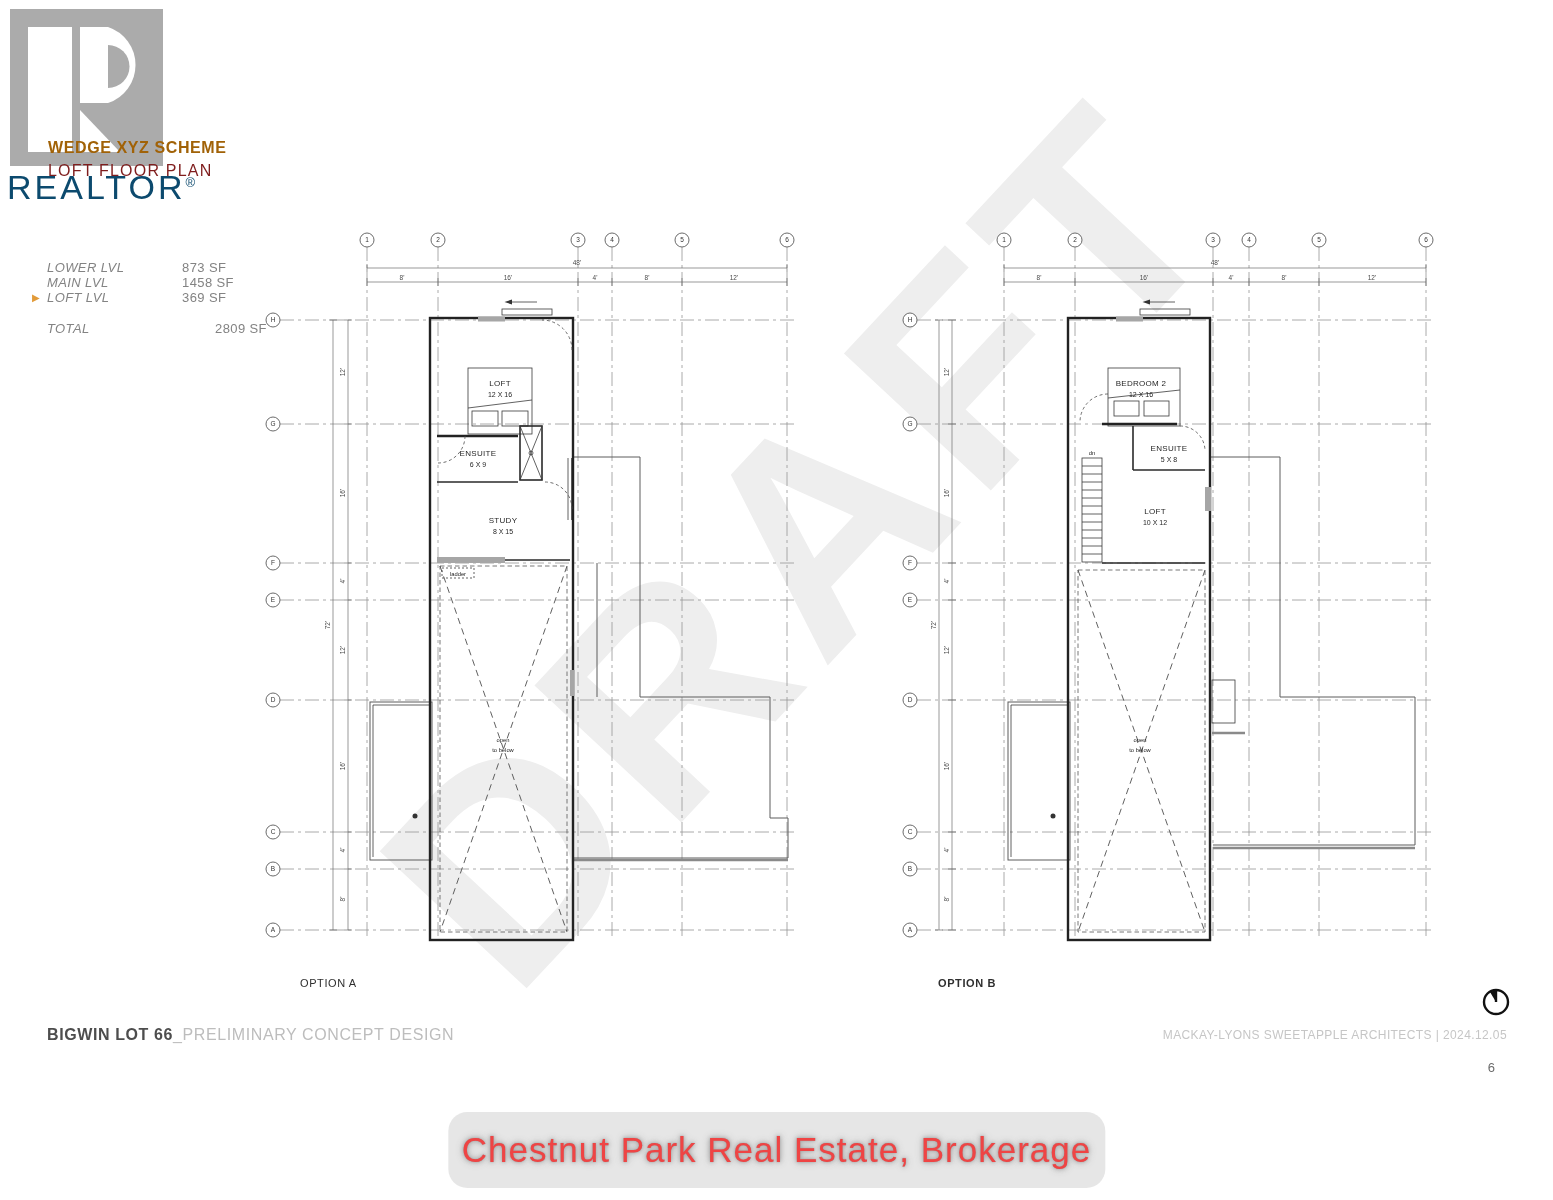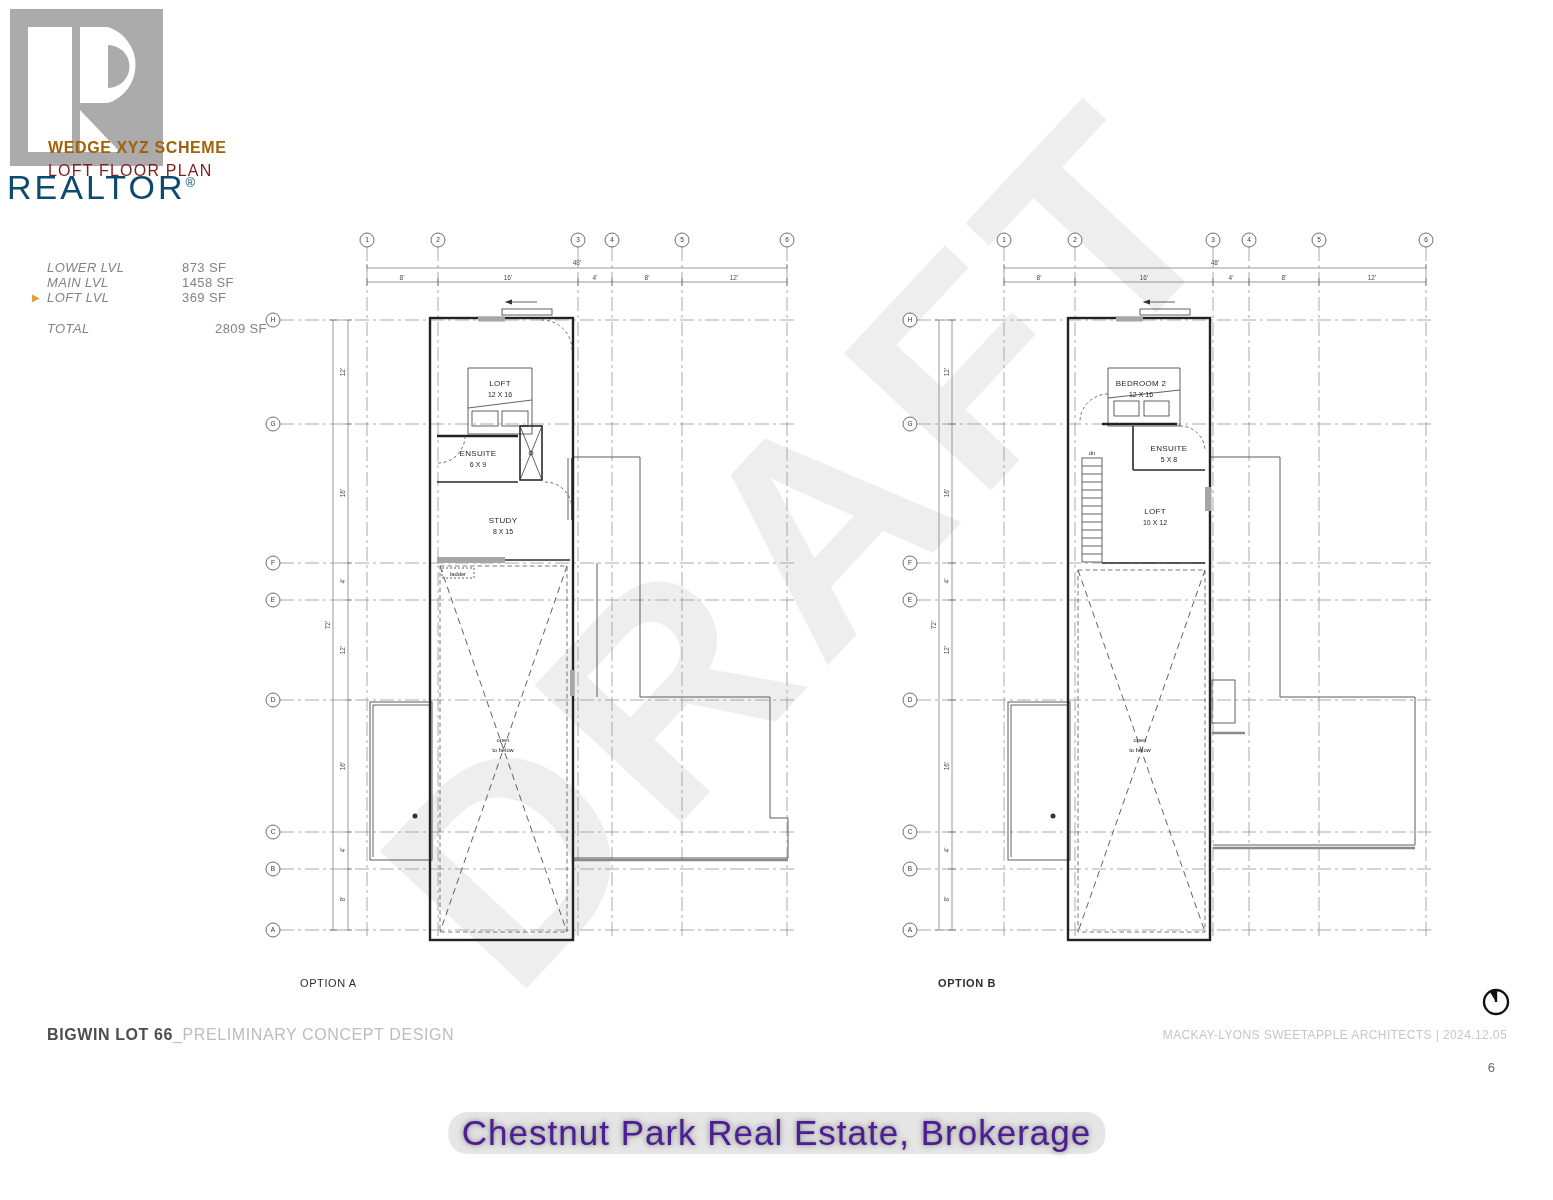--- a/index.html
+++ b/index.html
@@ -3,22 +3,22 @@
 <meta charset="utf-8">
 <style>
   html,body{margin:0;padding:0;background:#fff;}
   #sheet{position:relative;width:1553px;height:1200px;background:#fff;overflow:hidden;
          font-family:"Liberation Sans",sans-serif;}
   
   .draft-wm{position:absolute;left:290px;top:440px;width:940px;height:300px;
             transform:rotate(-47deg);font-size:292px;font-weight:bold;color:#eeeeee;
             letter-spacing:16px;line-height:300px;text-align:center;z-index:0;user-select:none;}
   .brokerage-wm{position:absolute;left:50%;top:1112px;transform:translateX(-50%);
-            font-size:35px;color:#4c1d95;letter-spacing:1px;white-space:nowrap;z-index:3;
-            background:rgba(190,190,190,.38);padding:1px 14px;
+            font-size:35px;color:#ef4444;letter-spacing:1px;white-space:nowrap;z-index:3;
+            background:rgba(190,190,190,.38);padding:18px 14px;
             text-shadow:0 0 4px #9c9c9c,0 0 9px #ababab,0 0 1px #8f8f8f;border-radius:19px;}
   
   .logo-svg{position:absolute;left:10px;top:9px;z-index:1;}
   .scheme-title{position:absolute;left:48px;top:139px;font-size:16px;font-weight:bold;
             color:#a16207;letter-spacing:.6px;z-index:2;}
   .scheme-sub{position:absolute;left:48px;top:162px;font-size:16px;color:#7f1d1d;
             letter-spacing:1.2px;z-index:2;}
   .realtor-word{position:absolute;left:7px;top:168px;font-size:34px;color:#0c4a6e;
             letter-spacing:3px;z-index:1;}
   .realtor-word sup{font-size:13px;}

